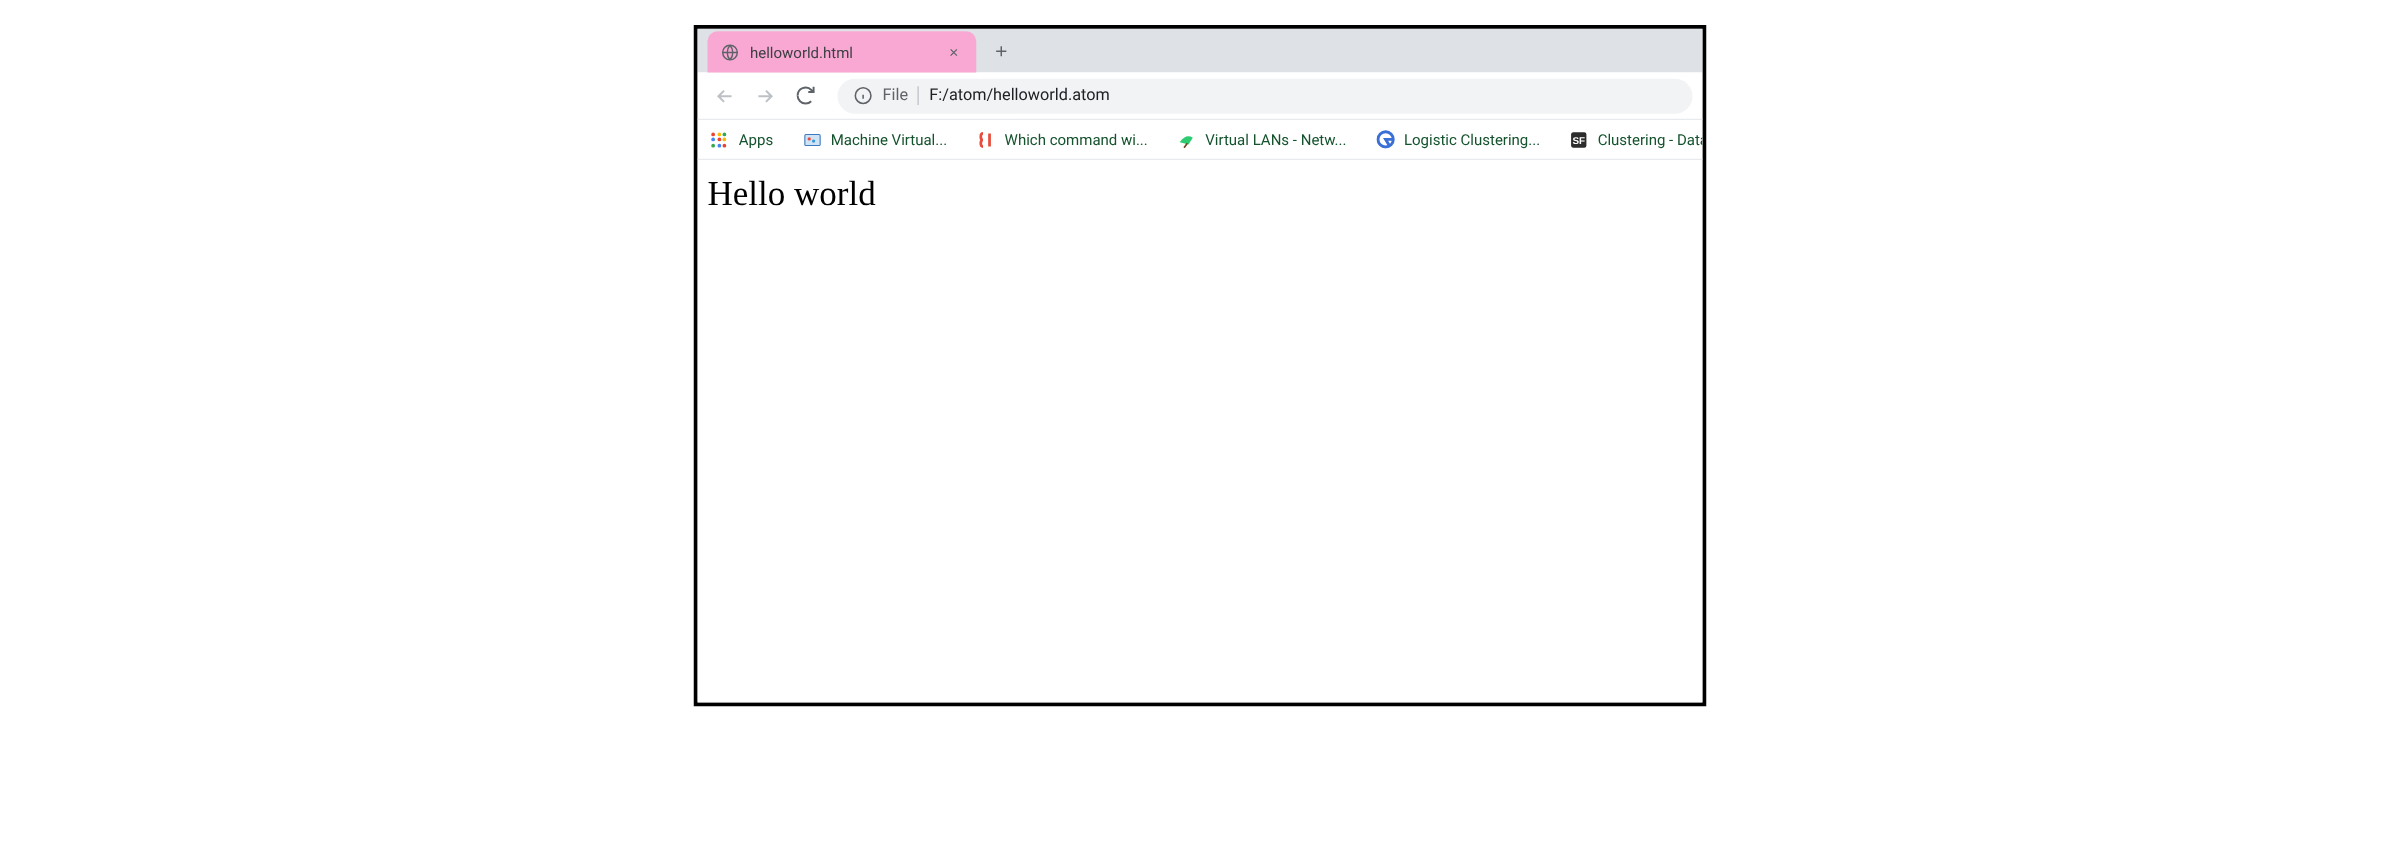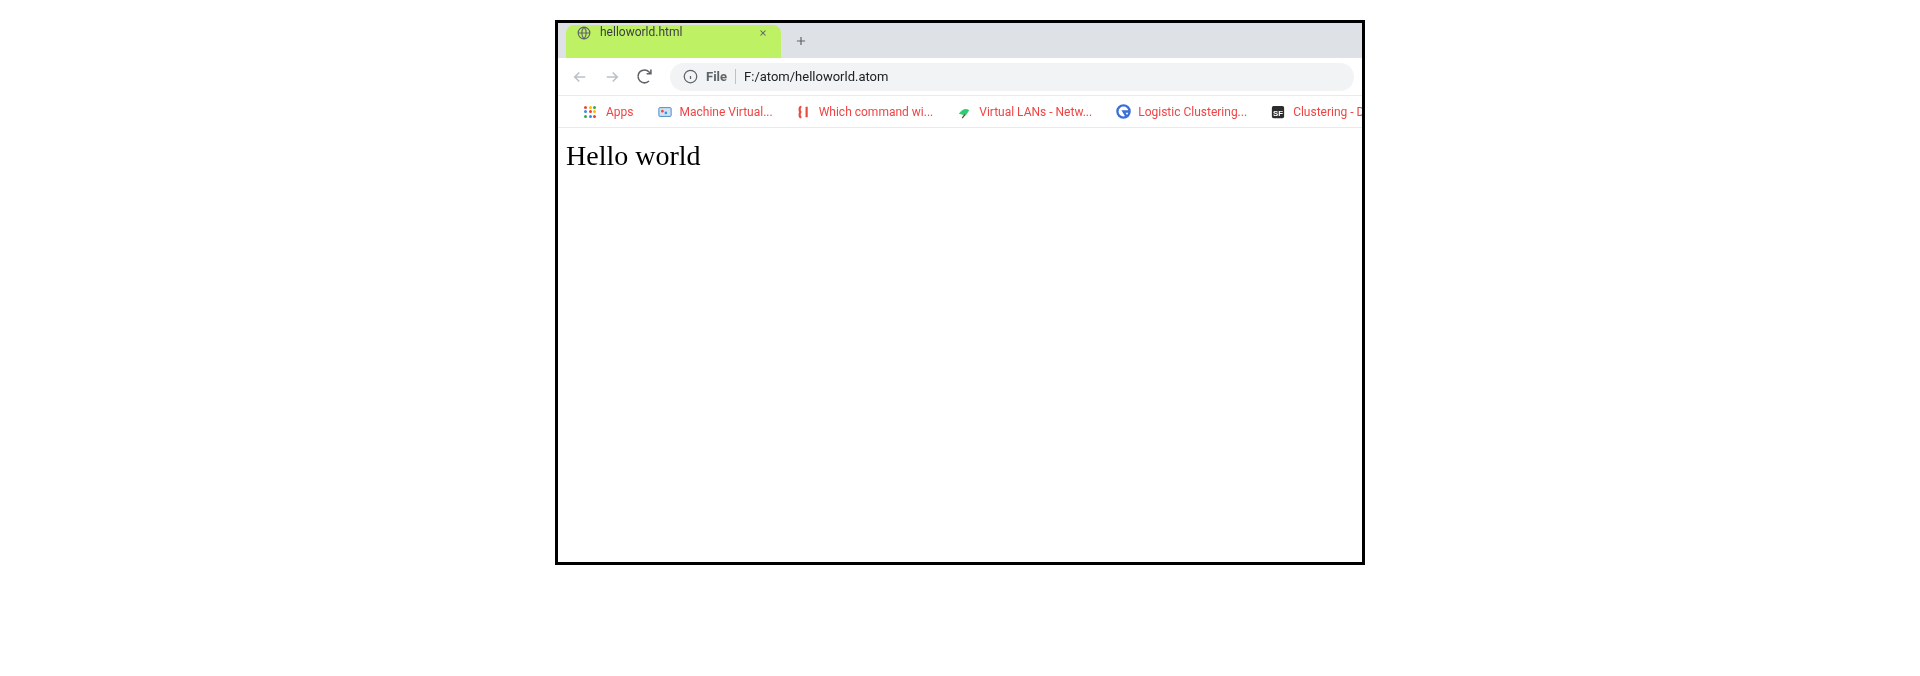--- a/index.html
+++ b/index.html
@@ -24,24 +24,25 @@
       overflow: hidden;
     }
     .tab-strip {
       background: #dee1e6;
       height: 35px;
       display: flex;
       align-items: flex-end;
       padding-left: 8px;
     }
     .tab {
-      background: #bef264;
+      background: #f9a8d4;
       height: 33px;
       width: 215px;
       display: flex;
+      align-items: center;
       padding: 0 10px;
       border-top-left-radius: 8px;
       border-top-right-radius: 8px;
       font-size: 12px;
       color: #3c4043;
       gap: 8px;
       position: relative;
     }
     .tab-favicon {
       width: 16px;
@@ -120,35 +121,34 @@
       height: 16px;
       display: flex;
       align-items: center;
       justify-content: center;
       color: #5f6368;
     }
     .address-prefix {
       color: #5f6368;
       border-right: 1px solid #bdc1c6;
       padding-right: 8px;
-      font-weight: bold;
     }
     .address-url {
       color: #202124;
     }
     .bookmarks-bar {
       background: #fff;
       height: 32px;
       display: flex;
       align-items: center;
-      padding: 0 20px;
+      padding: 0 5px;
       gap: 12px;
       border-bottom: 1px solid #e8eaed;
       font-size: 12px;
-      color: #ef4444;
+      color: #14532d;
       overflow: hidden;
     }
     .bookmark-item {
       display: flex;
       align-items: center;
       gap: 6px;
       cursor: pointer;
       white-space: nowrap;
       padding: 4px 6px;
     }

